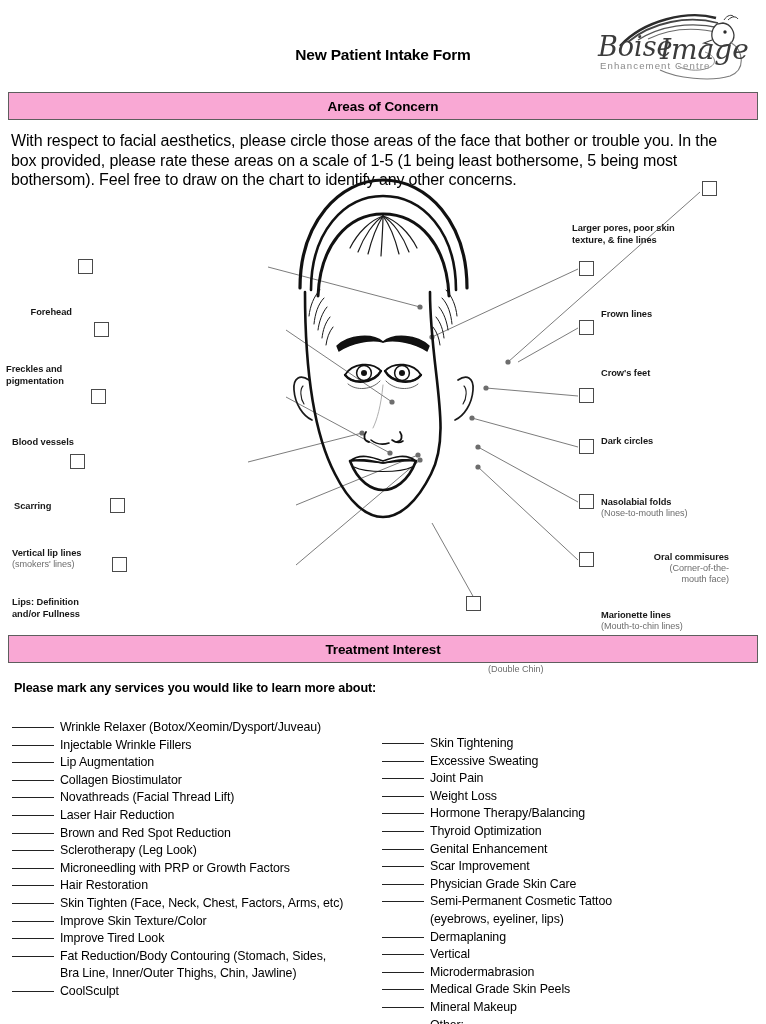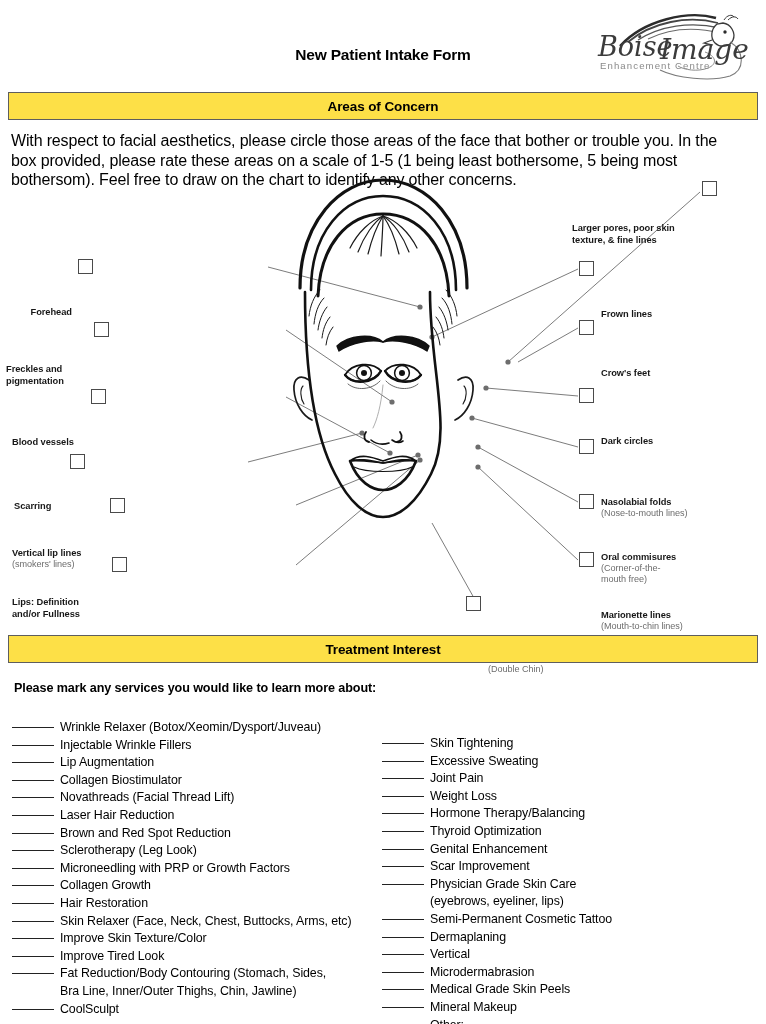--- a/index.html
+++ b/index.html
@@ -40,21 +40,21 @@
   }
   #logo svg { display: block; }
 
   
   .section-bar {
     position: absolute;
     left: 8px;
     right: 8px;
     height: 28px;
     border: 1.5px solid #5e5e5e;
-    background: #fde047;
+    background: #f9a8d4;
     box-sizing: border-box;
     display: flex;
     align-items: center;
     justify-content: center;
     font-size: 13.5px;
     font-weight: bold;
     letter-spacing: -0.1px;
   }
   #bar-areas { top: 92px; }
   #bar-treat { top: 635px; }
@@ -353,24 +353,24 @@
   <div class="cb" style="left:579px; top:218px;"></div>
   <div class="lbl right" style="left:601px; top:220px; width:110px;">Dark circles</div>
 
   <div class="cb" style="left:579px; top:269px;"></div>
   <div class="lbl right" style="left:601px; top:269px; width:140px;">
     <span>Nasolabial folds</span>
     <span class="sub">(Nose-to-mouth lines)</span>
   </div>
 
   <div class="cb" style="left:579px; top:324px;"></div>
-  <div class="lbl right" style="left:601px; top:324px; width:128px;">
+  <div class="lbl right" style="left:601px; top:324px; width:128px;text-align:right;">
     <span>Oral commisures</span>
     <span class="sub">(Corner-of-the-
-mouth free)</span>
+mouth face)</span>
   </div>
 
   <div class="cb" style="left:579px; top:382px;"></div>
   <div class="lbl right" style="left:601px; top:382px; width:140px;">
     <span>Marionette lines</span>
     <span class="sub">(Mouth-to-chin lines)</span>
   </div>
 
   <div class="cb" style="left:466px; top:426px;"></div>
   <div class="lbl" style="left:488px; top:425px; width:120px;">
@@ -417,29 +417,25 @@
     <div class="svc-row">
       <span class="blank"></span>
       <span class="svc-label">Sclerotherapy (Leg Look)</span>
     </div>
     <div class="svc-row">
       <span class="blank"></span>
       <span class="svc-label">Microneedling with PRP or Growth Factors</span>
     </div>
     <div class="svc-row">
       <span class="blank"></span>
-      <span class="svc-label">Collagen Growth</span>
-    </div>
-    <div class="svc-row">
-      <span class="blank"></span>
       <span class="svc-label">Hair Restoration</span>
     </div>
     <div class="svc-row">
       <span class="blank"></span>
-      <span class="svc-label">Skin Relaxer (Face, Neck, Chest, Buttocks, Arms, etc)</span>
+      <span class="svc-label">Skin Tighten (Face, Neck, Chest, Factors, Arms, etc)</span>
     </div>
     <div class="svc-row">
       <span class="blank"></span>
       <span class="svc-label">Improve Skin Texture/Color</span>
     </div>
     <div class="svc-row">
       <span class="blank"></span>
       <span class="svc-label">Improve Tired Look</span>
     </div>
     <div class="svc-row">
@@ -486,29 +482,29 @@
     </div>
     <div class="svc-row">
       <span class="blank"></span>
       <span class="svc-label">Scar Improvement</span>
     </div>
     <div class="svc-row">
       <span class="blank"></span>
       <span class="svc-label">Physician Grade Skin Care</span>
     </div>
     <div class="svc-row">
+      <span class="blank"></span>
+      <span class="svc-label">Semi-Permanent Cosmetic Tattoo</span>
+    </div>
+    <div class="svc-row">
       <span class="blank invisible"></span>
       <span class="svc-label">(eyebrows, eyeliner, lips)</span>
     </div>
     <div class="svc-row">
       <span class="blank"></span>
-      <span class="svc-label">Semi-Permanent Cosmetic Tattoo</span>
-    </div>
-    <div class="svc-row">
-      <span class="blank"></span>
       <span class="svc-label">Dermaplaning</span>
     </div>
     <div class="svc-row">
       <span class="blank"></span>
       <span class="svc-label">Vertical</span>
     </div>
     <div class="svc-row">
       <span class="blank"></span>
       <span class="svc-label">Microdermabrasion</span>
     </div>

